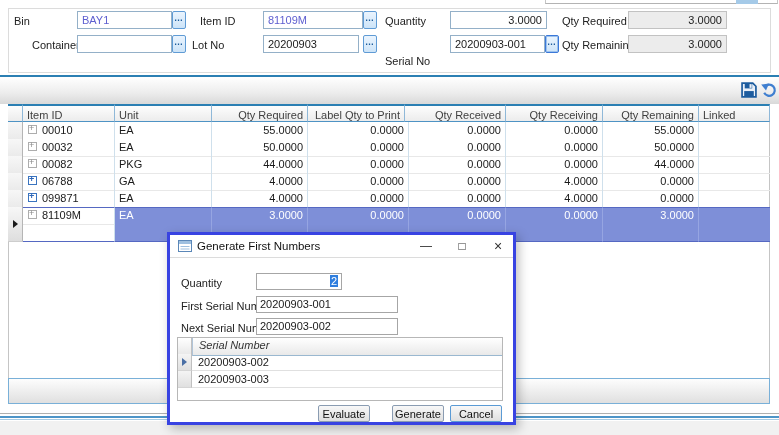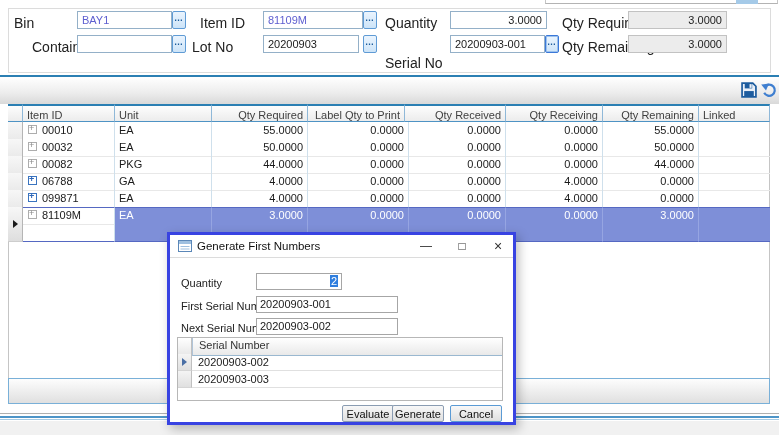--- a/index.html
+++ b/index.html
@@ -8,21 +8,21 @@
     position:relative; width:779px; height:435px; overflow:hidden;
     background:#ffffff; font-family:"Liberation Sans", sans-serif; font-size:11px; color:#1a1a1a;
   }
   
   .cutoff { position:absolute; left:545px; top:0; width:233px; height:4px;
     border-bottom:1px solid #b3b3b3; border-left:1px solid #c6c6c6; border-right:1px solid #c6c6c6; }
   .cutoff-blue { position:absolute; left:190px; top:0; width:22px; height:4px; background:#a5cae8; }
   
   .groupbox { position:absolute; left:8px; top:8px; width:763px; height:65px;
     border:1px solid #dcdcdc; background:#fff; }
-  .flabel { position:absolute; font-size:14px; color:#222;text-align:center; }
+  .flabel { position:absolute; font-size:11px; color:#222;text-align:center; }
   .fld { position:absolute; height:18px; border:1px solid #94b0c8; background:#fff;
     font-size:11px; padding:2px 4px 0 4px; overflow:hidden; white-space:nowrap; }
   .fld.num { text-align:right; }
   .fld.dis { background:#ececec; border-color:#c2c2c2; text-align:right; color:#222; }
   .lk { color:#5e5fd0; }
   .ell { position:absolute; width:14px; height:18px; border:1px solid #5f9bd5; border-radius:2px;
     background:linear-gradient(#eaf4fe,#cde4f8); color:#1c5c9c; font-size:9px; font-weight:bold;
     text-align:center; line-height:13px; letter-spacing:1px; cursor:pointer; }
   .ell.focus { border:1px solid #3b78d8; box-shadow:0 0 0 1px #9cc2ee inset; }
   
@@ -80,21 +80,21 @@
   .winbtn { position:absolute; top:0px; height:22px; text-align:center; color:#333;
     font-size:12px; line-height:22px; cursor:pointer; }
   .dlabel { position:absolute; font-size:11px; color:#222; }
   .dfld { position:absolute; height:17px; border:1px solid #a6a6a6; background:#fff;
     font-size:11px; padding:1px 3px 0 3px; white-space:nowrap; }
   .selhl { background:#2f7ede; color:#fff; padding:0 1px; }
   .dgrid { position:absolute; left:7px; top:102px; width:326px; height:64px;
     border:1px solid #b7b7b7; background:#fff; }
   .dgr { position:absolute; left:0; width:324px; height:17px; display:flex; }
   .dgh-cell { background:linear-gradient(#ffffff,#e9e9e9); border-bottom:1px solid #9ab8d0;
-    border-left:1px solid #b0c4d8; padding:1px 0 16px 6px; color:#333; flex:1; }
+    border-left:1px solid #b0c4d8; padding:1px 0 16px 6px; color:#333; flex:1;font-style:italic; }
   .dsel { width:14px; background:linear-gradient(#f4f4f4,#e0e0e0); border-right:1px solid #c0c0c0;
     border-bottom:1px solid #d5d5d5; display:flex; align-items:center; justify-content:center; flex:none; }
   .dcell { flex:1; border-bottom:1px solid #e0e0e0; padding:2px 0 0 6px; }
   .darrow { width:0; height:0; border-left:5px solid #4a6fa5;
     border-top:4px solid transparent; border-bottom:4px solid transparent; }
   .dbtn { position:absolute; top:170px; width:52px; height:17px; border:1px solid #8a9cb2;
     border-radius:2px; background:linear-gradient(#f8f8f8,#dfdfdf); font-size:11px;
     text-align:center; padding-top:2px; cursor:pointer; color:#111; }
   .dbtn.default { border-color:#5b9bd5; }
 </style>
@@ -303,18 +303,18 @@
             <span class="darrow"></span>
           </div>
         <div class="dcell">20200903-002</div>
       </div>
       <div class="dgr" style="top:33px">
         <div class="dsel"></div>
         <div class="dcell">20200903-003</div>
       </div>
     </div>
 
-    <div class="dbtn" style="left:172px">Evaluate</div>
+    <div class="dbtn" style="left:148px">Evaluate</div>
     <div class="dbtn" style="left:222px">Generate</div>
     <div class="dbtn default" style="left:280px">Cancel</div>
   </div>
 
 </div>
 
 </body></html>

